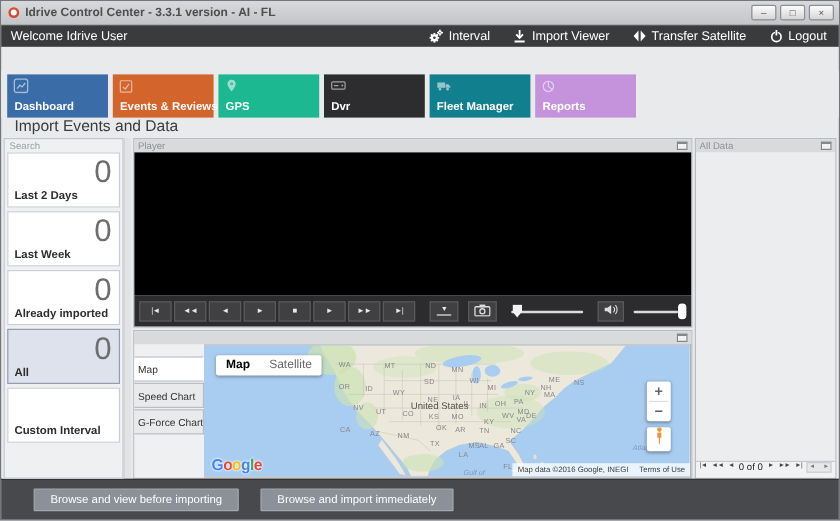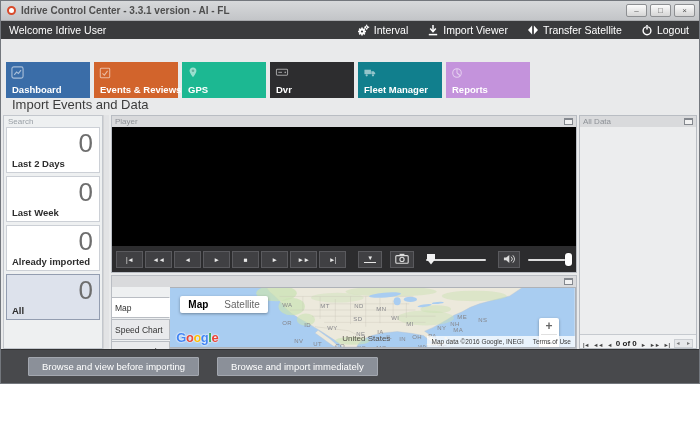--- a/index.html
+++ b/index.html
@@ -1,18 +1,18 @@
 <!DOCTYPE html>
 <html><head>
 <meta charset="utf-8">
 <style>
   html,body{margin:0;padding:0;width:700px;height:434px;overflow:hidden;
     font-family:"Liberation Sans","DejaVu Sans",sans-serif;-webkit-font-smoothing:antialiased;}
   *{box-sizing:border-box;}
-  .window{width:700px;height:384px;border:1px solid #73777d;background:#e9eaeb;
+  .window{width:700px;height:434px;border:1px solid #73777d;background:#e9eaeb;
     display:flex;flex-direction:column;}
 
   
   .titlebar{height:20px;background:linear-gradient(#d7d9db,#c3c5c8);display:flex;align-items:center;
     padding:0 4px 0 6px;border-bottom:1px solid #a9abae;flex:0 0 20px;}
   .app-icon{width:9px;height:9px;border:2.5px solid #d84a2b;border-radius:50%;background:#fff;margin-right:5px;flex:0 0 auto;}
   .titletext{font-size:10px;font-weight:bold;color:#4e4e4e;flex:1;white-space:nowrap;overflow:hidden;}
   .winbtn{width:21px;height:13px;margin-left:3px;background:linear-gradient(#fcfcfc,#d5d5d5);
     border:1px solid #8d8f92;border-radius:2px;font-size:8px;line-height:10px;color:#555;
     display:flex;align-items:center;justify-content:center;padding:0;}
@@ -101,21 +101,21 @@
     text-shadow:0 0 2px #fff,0 0 2px #fff;cursor:pointer;}
   .glogo .l1,.glogo .l4{color:#4285f4;}.glogo .l2,.glogo .l6{color:#ea4335;}
   .glogo .l3{color:#fbbc05;}.glogo .l5{color:#34a853;}
   .attrib{position:absolute;right:0;bottom:0;display:flex;gap:9px;font-size:6.5px;color:#3c3c3c;
     background:rgba(255,255,255,.75);padding:2px 4px;align-items:center;}
 
   
   .rightpanel{flex:1;min-width:0;}
   .rbody{flex:1;background:#ecedee;}
   .pagination{flex:0 0 14px;background:#f1f2f3;border-top:1px solid #c6cacf;display:flex;
-    align-items:flex-end;padding:0 3px;gap:4px;font-weight:bold;}
+    align-items:flex-start;padding:0 3px;gap:4px;}
   .pg{font-size:5.5px;color:#444;letter-spacing:-.5px;cursor:pointer;}
   .pg-status{font-size:8px;color:#222;white-space:nowrap;}
   .pg-scroll{flex:1;height:9px;background:#e6e7e9;border:1px solid #cbced2;display:flex;
     align-items:center;justify-content:space-between;padding:0 1px;min-width:8px;}
   .pg-scroll span{font-size:5px;color:#777;line-height:5px;}
 
   
   .footer{flex:0 0 34px;background:#48494c;border-top:1px solid #323335;display:flex;
     align-items:center;padding-left:27px;gap:18px;}
   .fbtn{height:19px;padding:0 13px;background:#8b9099;border:1px solid #a3a7af;border-radius:1px;
@@ -253,20 +253,24 @@
           <span class="cnum">0</span>
           <span class="clabel">Last Week</span>
         </div>
         <div class="scard">
           <span class="cnum">0</span>
           <span class="clabel">Already imported</span>
         </div>
         <div class="scard selected">
           <span class="cnum">0</span>
           <span class="clabel">All</span>
+        </div>
+        <div class="scard">
+          <span class="cnum"></span>
+          <span class="clabel">Custom Interval</span>
         </div>
       </div>
       <div class="side-track"></div>
     </div>
 
     <div class="center">
 
       <div class="panel player">
         <div class="phead">
           <span class="ptitle">Player</span>

